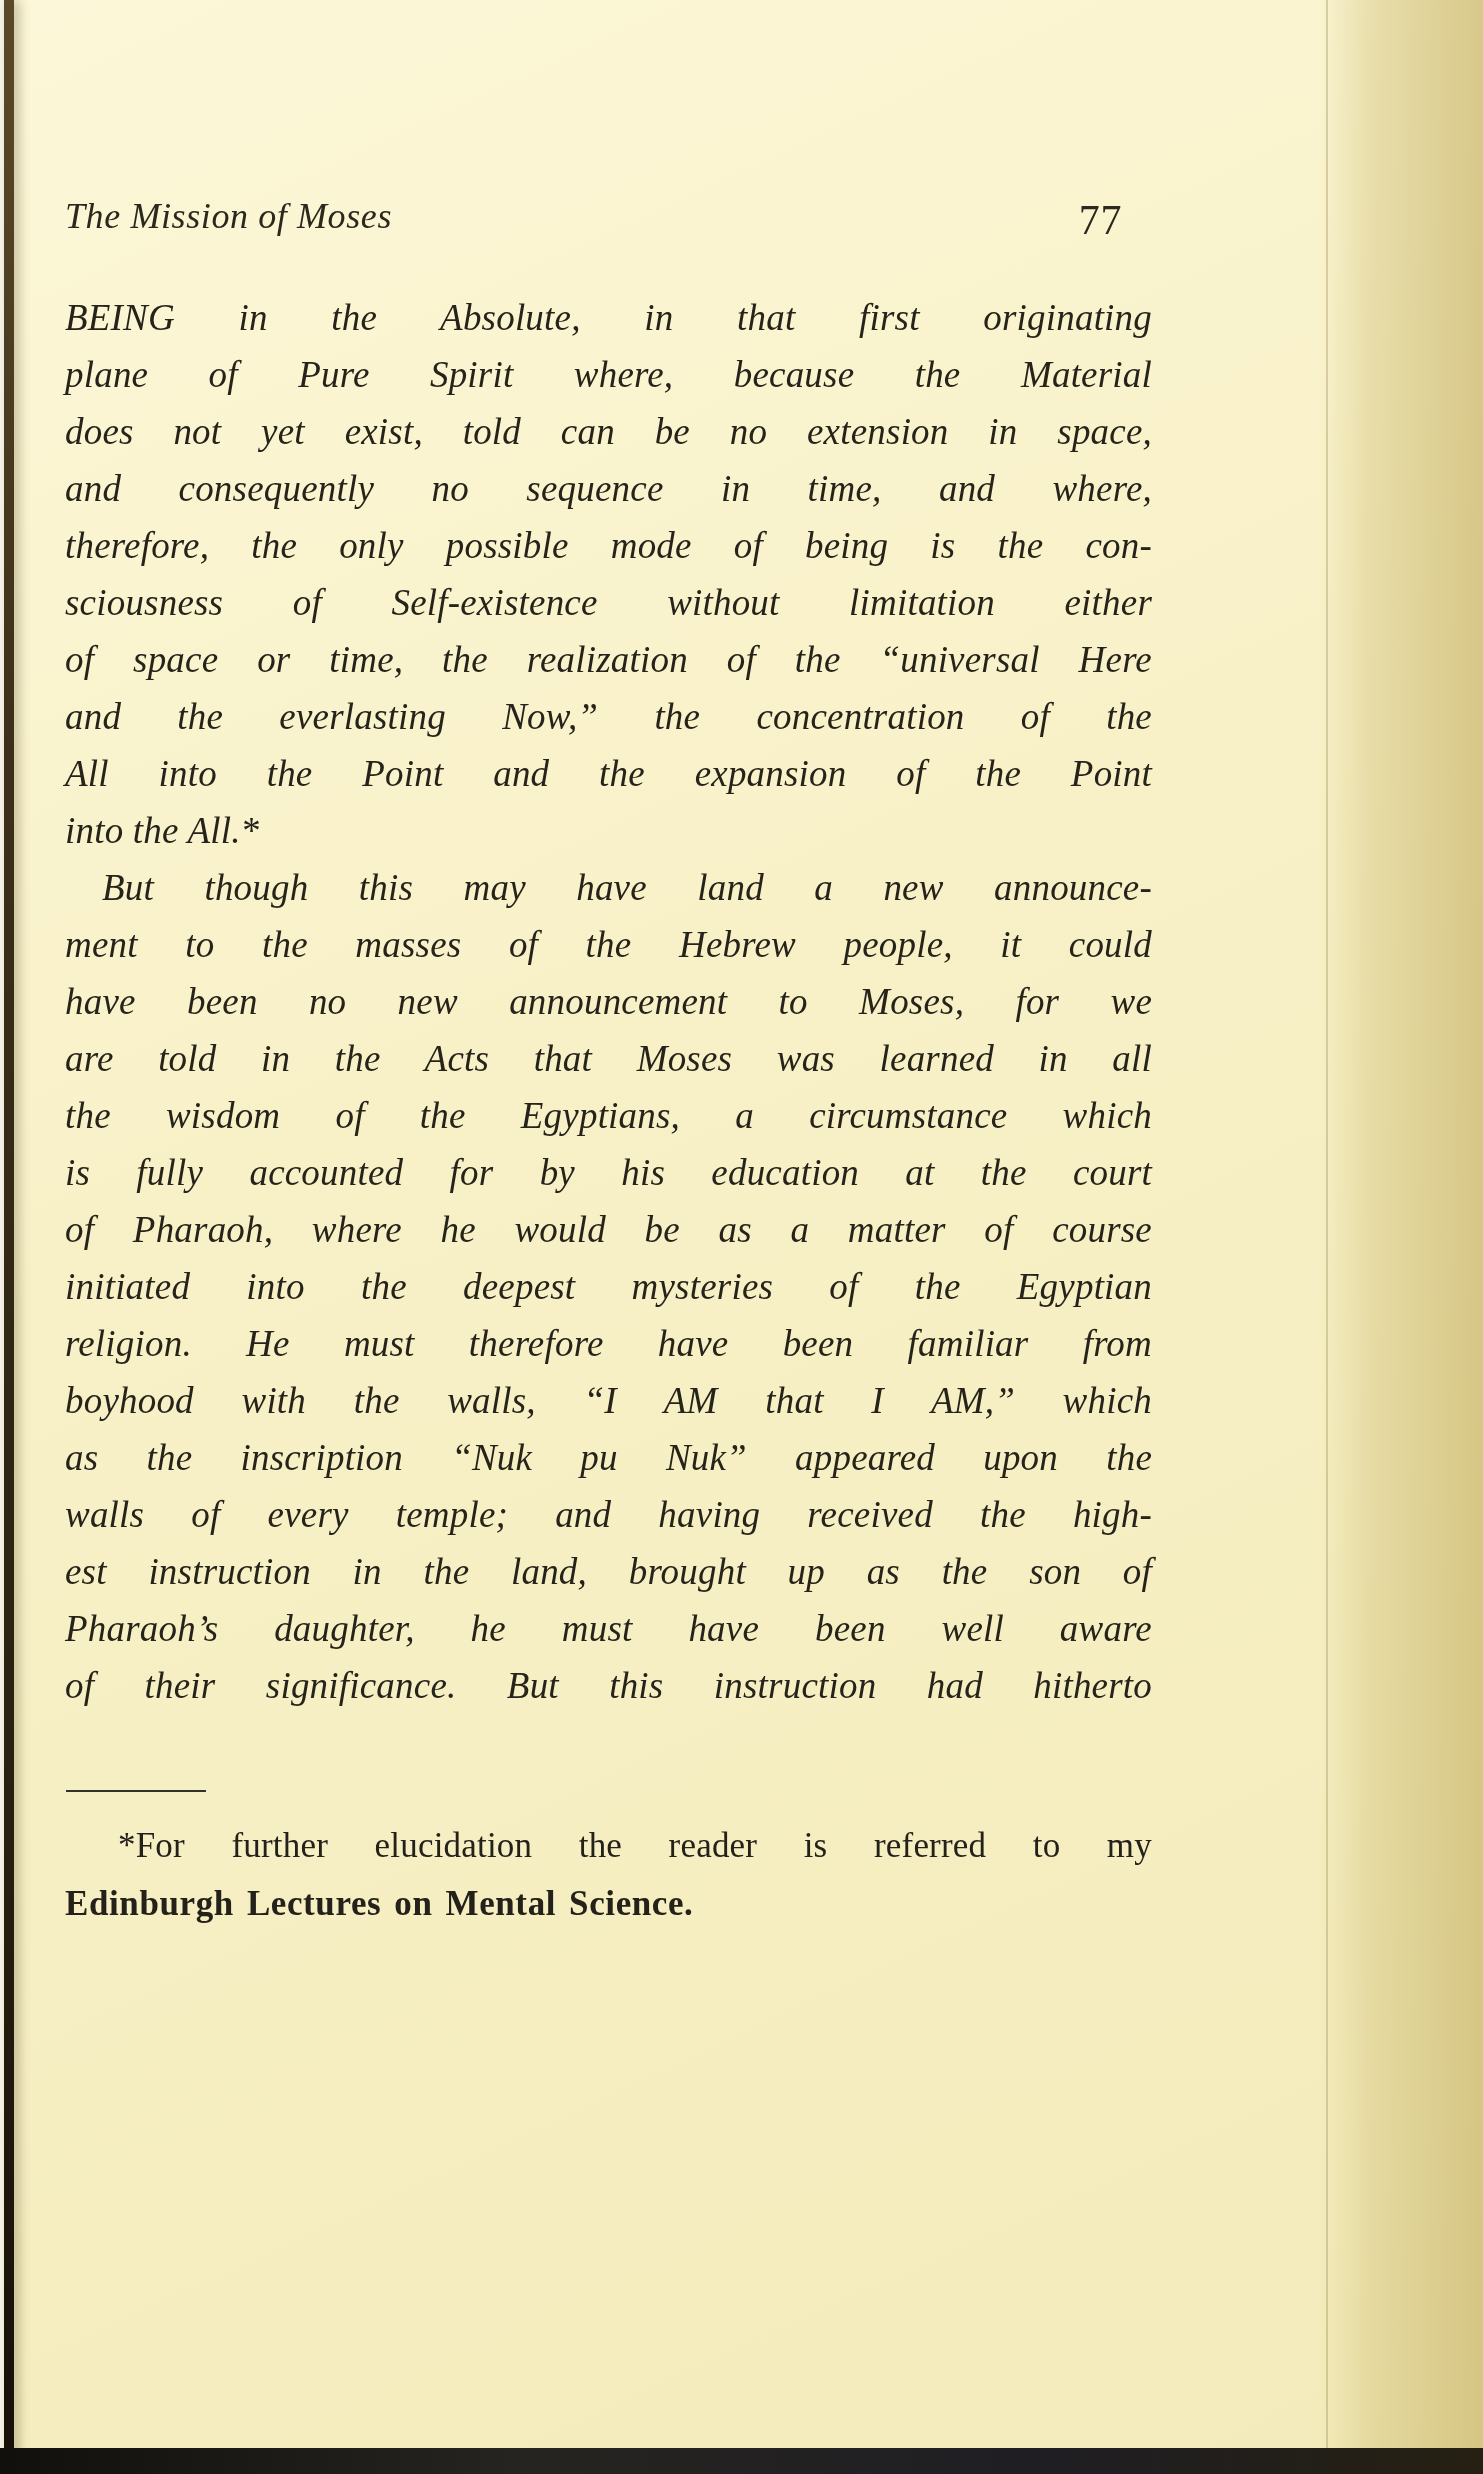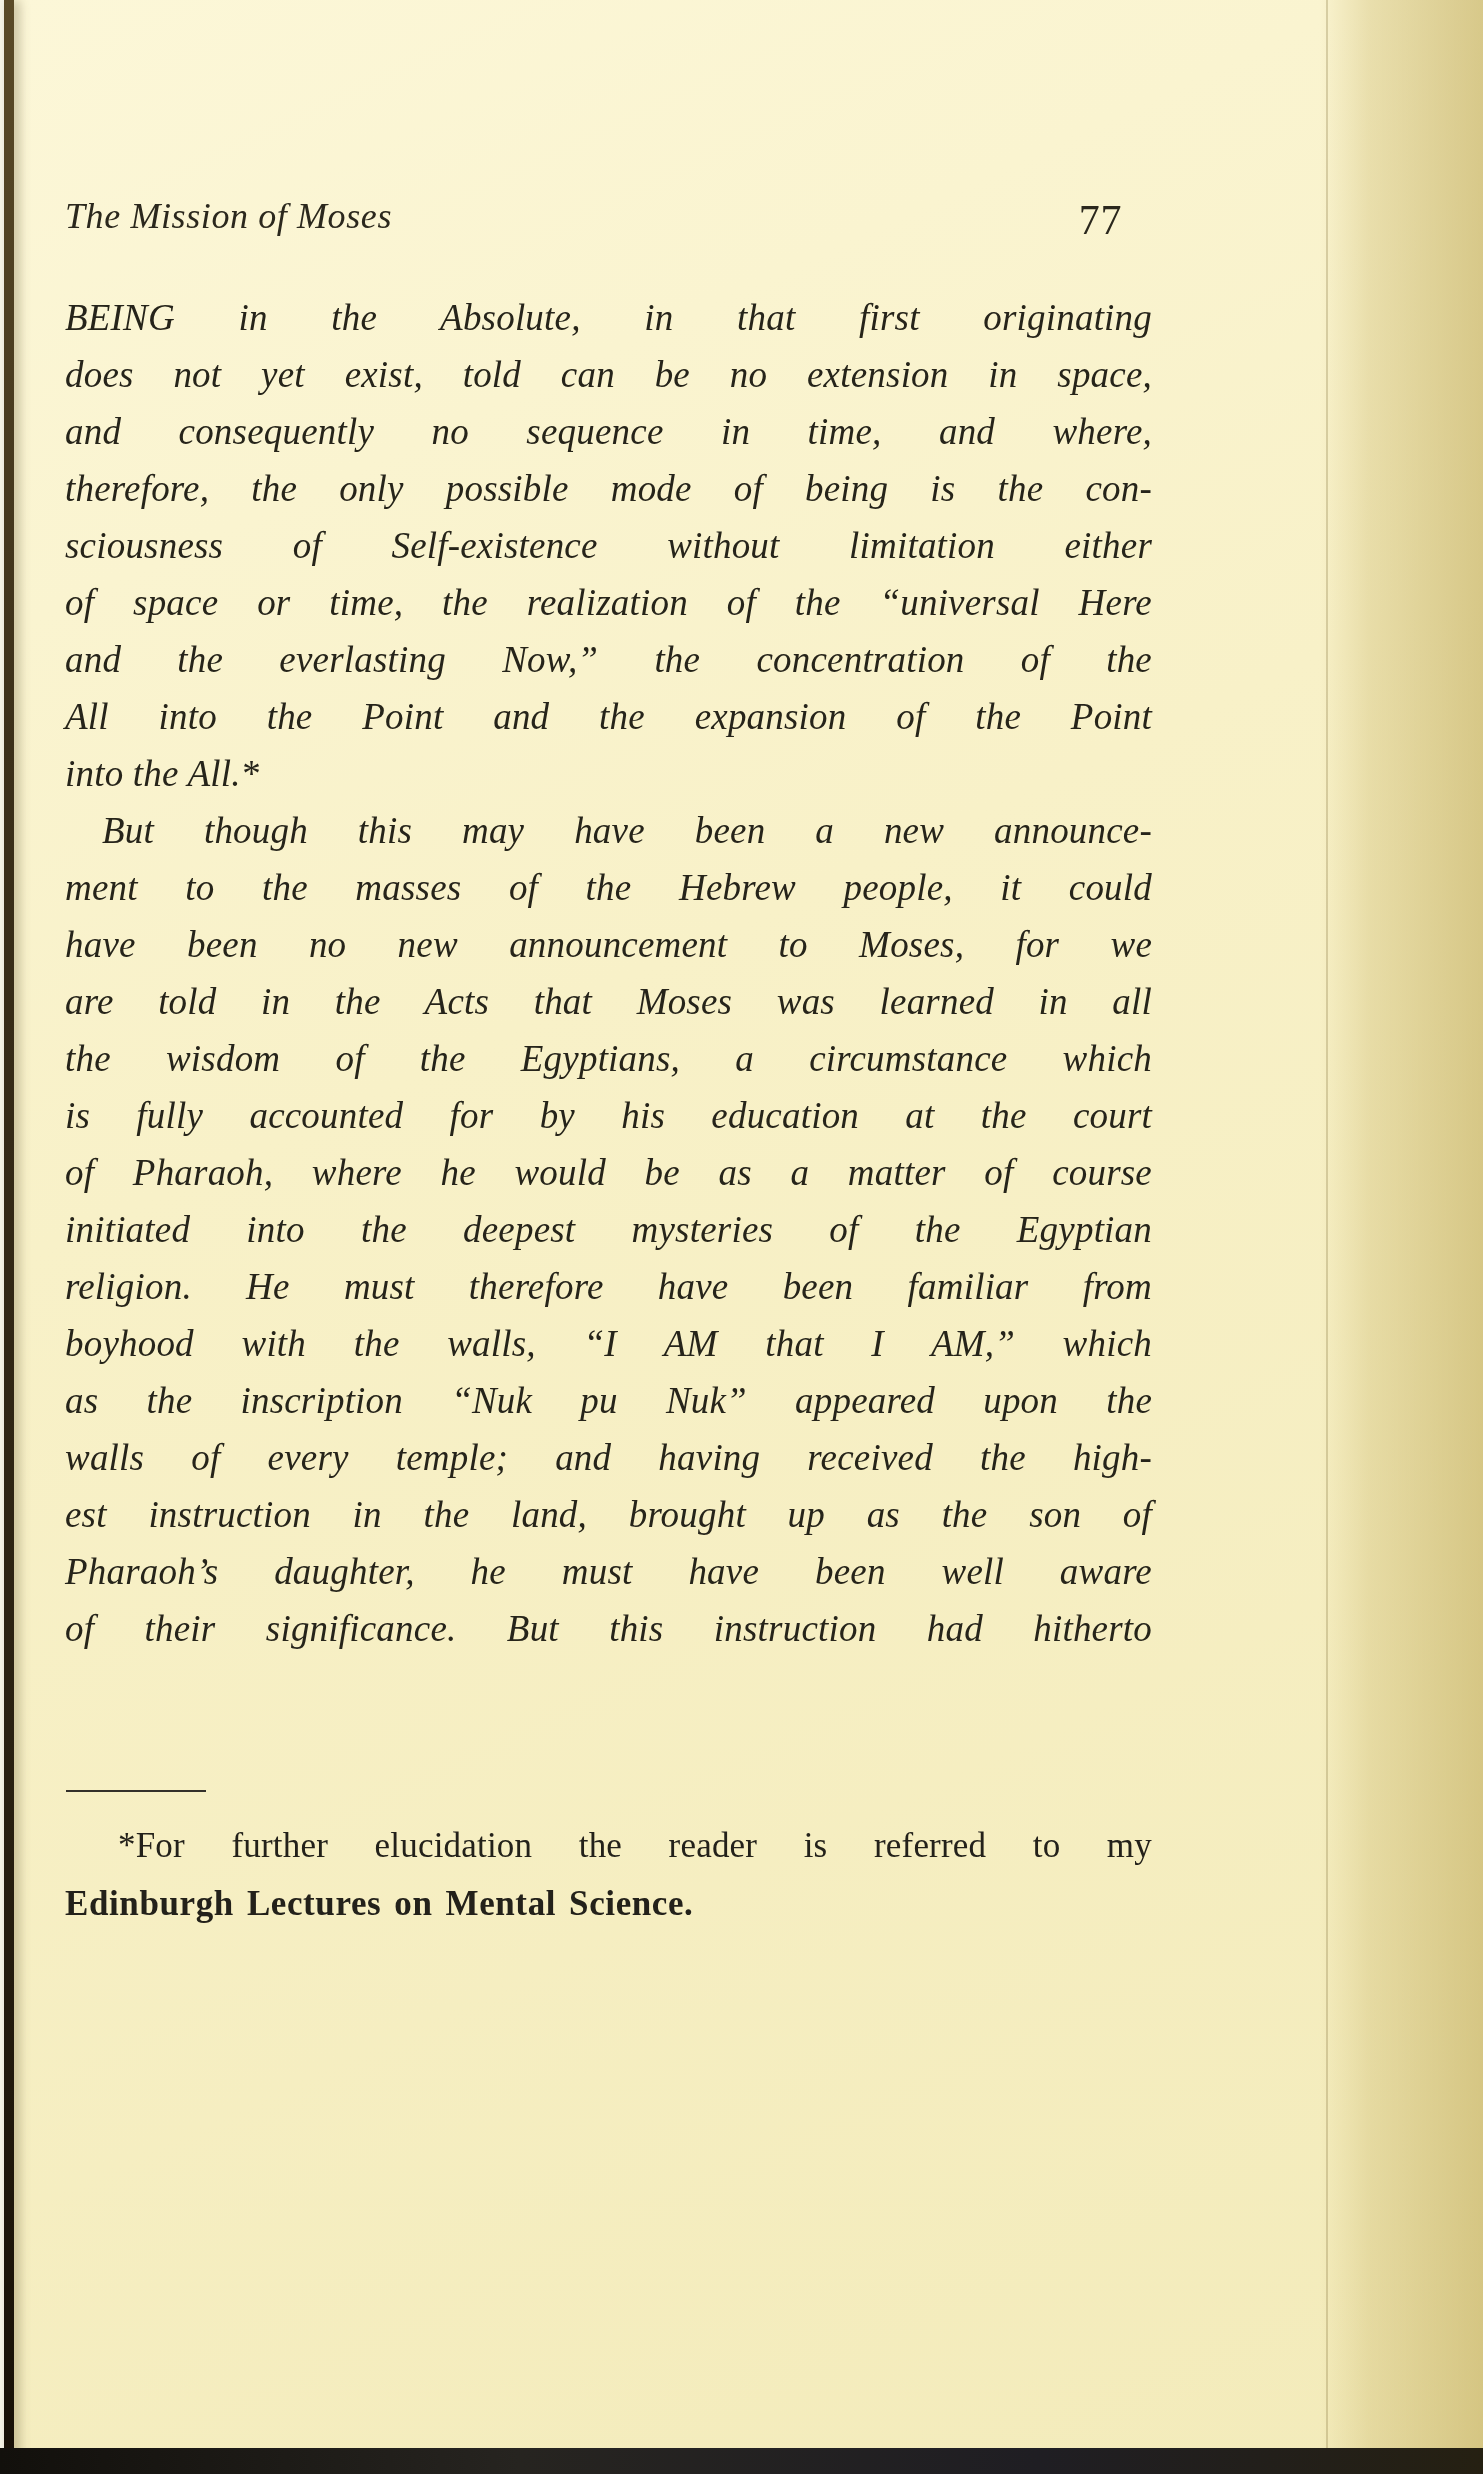--- a/index.html
+++ b/index.html
@@ -107,31 +107,32 @@
   <div class="edge-bottom"></div>
 
   <div class="header">
     <div class="running-title">The Mission of Moses</div>
     <div class="page-number">77</div>
   </div>
 
   <div class="body-text">
     <div class="paragraph">
         <div class="text-line">BEING in the Absolute, in that first originating</div>
+        <div class="text-line">plane of Pure Spirit where, because the Material</div>
         <div class="text-line">does not yet exist, told can be no extension in space,</div>
         <div class="text-line">and consequently no sequence in time, and where,</div>
         <div class="text-line">therefore, the only possible mode of being is the con-</div>
         <div class="text-line">sciousness of Self-existence without limitation either</div>
         <div class="text-line">of space or time, the realization of the “universal Here</div>
         <div class="text-line">and the everlasting Now,” the concentration of the</div>
         <div class="text-line">All into the Point and the expansion of the Point</div>
         <div class="text-line no-stretch">into the All.*</div>
       </div>
     <div class="paragraph">
-        <div class="text-line indent">But though this may have been a new announce-</div>
+        <div class="text-line indent">But though this may have land a new announce-</div>
         <div class="text-line">ment to the masses of the Hebrew people, it could</div>
         <div class="text-line">have been no new announcement to Moses, for we</div>
         <div class="text-line">are told in the Acts that Moses was learned in all</div>
         <div class="text-line">the wisdom of the Egyptians, a circumstance which</div>
         <div class="text-line">is fully accounted for by his education at the court</div>
         <div class="text-line">of Pharaoh, where he would be as a matter of course</div>
         <div class="text-line">initiated into the deepest mysteries of the Egyptian</div>
         <div class="text-line">religion. He must therefore have been familiar from</div>
         <div class="text-line">boyhood with the walls, “I AM that I AM,” which</div>
         <div class="text-line">as the inscription “Nuk pu Nuk” appeared upon the</div>

